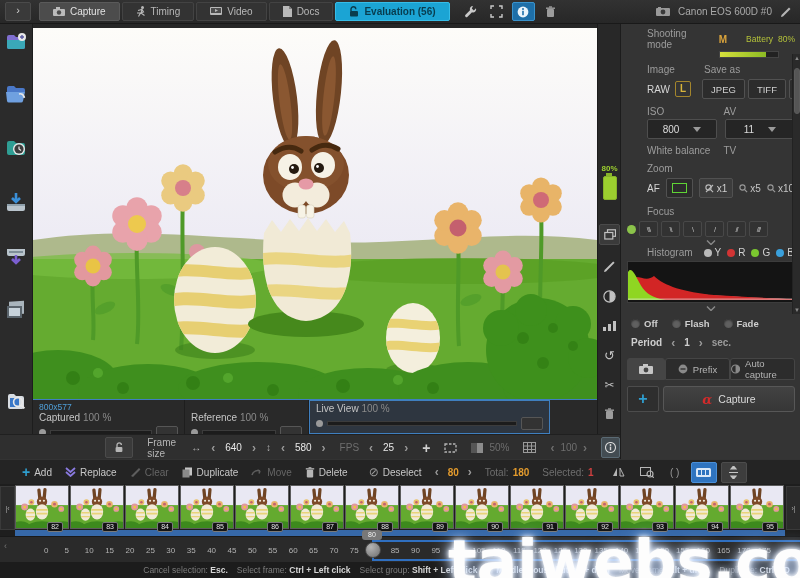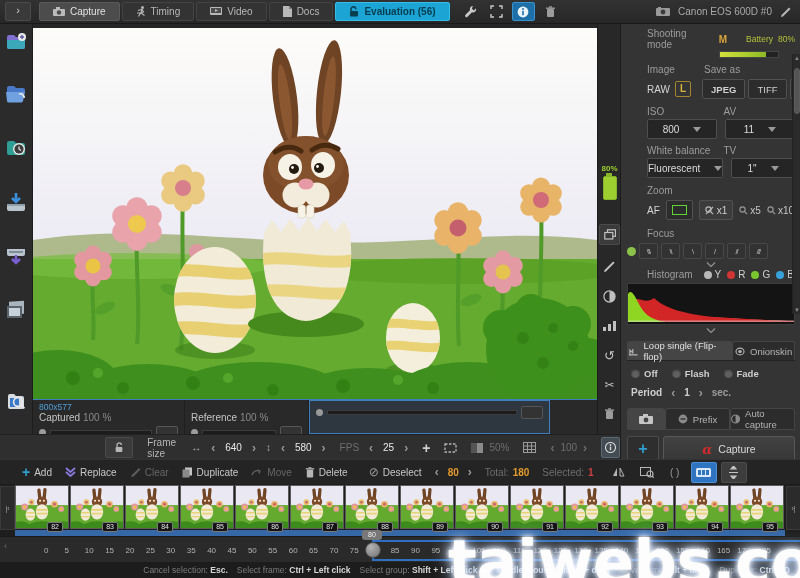--- a/index.html
+++ b/index.html
@@ -516,21 +516,21 @@
       <div class="rp-row" style="margin-top:6px">
         <span class="lbl" style="width:52px">Image</span>
         <span class="lbl">Save as</span>
       </div>
       <div class="rp-row">
         <span style="color:#d5d5d5">RAW</span>
         <span class="raw-l">L</span>
         <span class="fmt-group" style="display:flex;gap:3px;margin-left:6px">
 
         <span class="fmt-btn">
-              <b style="font-weight:bold">JPEG</b>
+              <b style="font-weight:normal">JPEG</b>
             </span>
             <span class="fmt-btn">
               <b style="font-weight:normal">TIFF</b>
             </span>
             <span class="fmt-btn">
               <b style="font-weight:normal">RAW</b>
             </span>
           </span>
       </div>
       <div class="rp-row" style="margin-top:7px">
@@ -543,30 +543,20 @@
             <span class="caret"></span>
           </span>
         <span class="dd">
             <b style="font-weight:normal">11</b>
             <span class="caret"></span>
           </span>
       </div>
       <div class="rp-row" style="margin-top:6px">
         <span class="lbl" style="flex:1">White balance</span>
         <span class="lbl" style="flex:1">TV</span>
-      </div>
-      <div class="rp-row" style="margin-top:2px;gap:8px">
-        <span class="dd">
-            <b style="font-weight:normal">Fluorescent</b>
-            <span class="caret"></span>
-          </span>
-        <span class="dd">
-            <b style="font-weight:normal">1"</b>
-            <span class="caret"></span>
-          </span>
       </div>
       <div class="rp-row" style="margin-top:7px">
           <span class="lbl">Zoom</span>
         </div>
       <div class="rp-row" style="gap:6px">
         <span style="color:#d5d5d5">AF</span>
         <span class="zbtn">
             <span class="zrect"></span>
           </span>
         <span class="zbtn" style="background:#3c3c3c">
@@ -636,35 +626,20 @@
           <path d="M0,38 L0,20 C8,8 16,22 26,14 C36,24 56,30 86,33 C116,35 146,36.5 166,37 L166,38 Z" fill="#d22525"></path>
           <path d="M0,38 L0,10 C3,4 7,12 11,20 C16,30 22,34 32,37 L38,38 Z" fill="#8fd622"></path>
           <rect x="0" y="36.6" width="166" height="1" fill="#e8e8e8" opacity=".7"></rect>
         </svg>
       </div>
       <div class="chev">
           <svg width="10" height="5" viewBox="0 0 10 5">
             <path d="M1,0.5 L5,4.5 L9,0.5" stroke="#8a8a8a" stroke-width="1.4" fill="none"></path>
           </svg>
         </div>
-      <div class="loop-tabs">
-        <span class="ltab active" style="flex:1.7">
-          <svg width="11" height="9" viewBox="0 0 11 9">
-              <path d="M1,8 h9 M2,8 V3 l3,3 V2" stroke="#b5b5b5" stroke-width="1.2" fill="none"></path>
-            </svg>
-          <b style="font-weight:normal">Loop single (Flip-flop)</b>
-          </span>
-        <span class="ltab">
-          <svg width="10" height="9" viewBox="0 0 10 9">
-              <ellipse cx="5" cy="4.5" rx="4" ry="3.4" fill="none" stroke="#b5b5b5" stroke-width="1.1"></ellipse>
-              <ellipse cx="5" cy="4.5" rx="1.8" ry="1.5" fill="#b5b5b5"></ellipse>
-            </svg>
-          <b style="font-weight:normal">Onionskin</b>
-          </span>
-      </div>
       <div class="loop-modes">
 
       <span>
             <i class="radio"></i>
             <b style="font-weight:bold">Off</b>
           </span>
           <span>
             <i class="radio"></i>
             <b style="font-weight:bold">Flash</b>
           </span>
@@ -733,20 +708,22 @@
       <div class="res">&nbsp;</div>
       <div><span>Reference</span>
            <span class="zoomv">100 %</span></div>
       <div class="slider">
           <span class="sdot"></span>
           <span class="strack"></span>
           <span class="sbox"></span>
         </div>
     </div>
     <div class="spanel live" style="width:227px">
+      <div><span>Live View</span>
+           <span class="zoomv">100 %</span></div>
       <div class="slider">
           <span class="sdot"></span>
           <span class="strack"></span>
           <span class="sbox"></span>
         </div>
     </div>
   </div>
 
   <div class="frame-toolbar">
     <div class="lock-btn">

